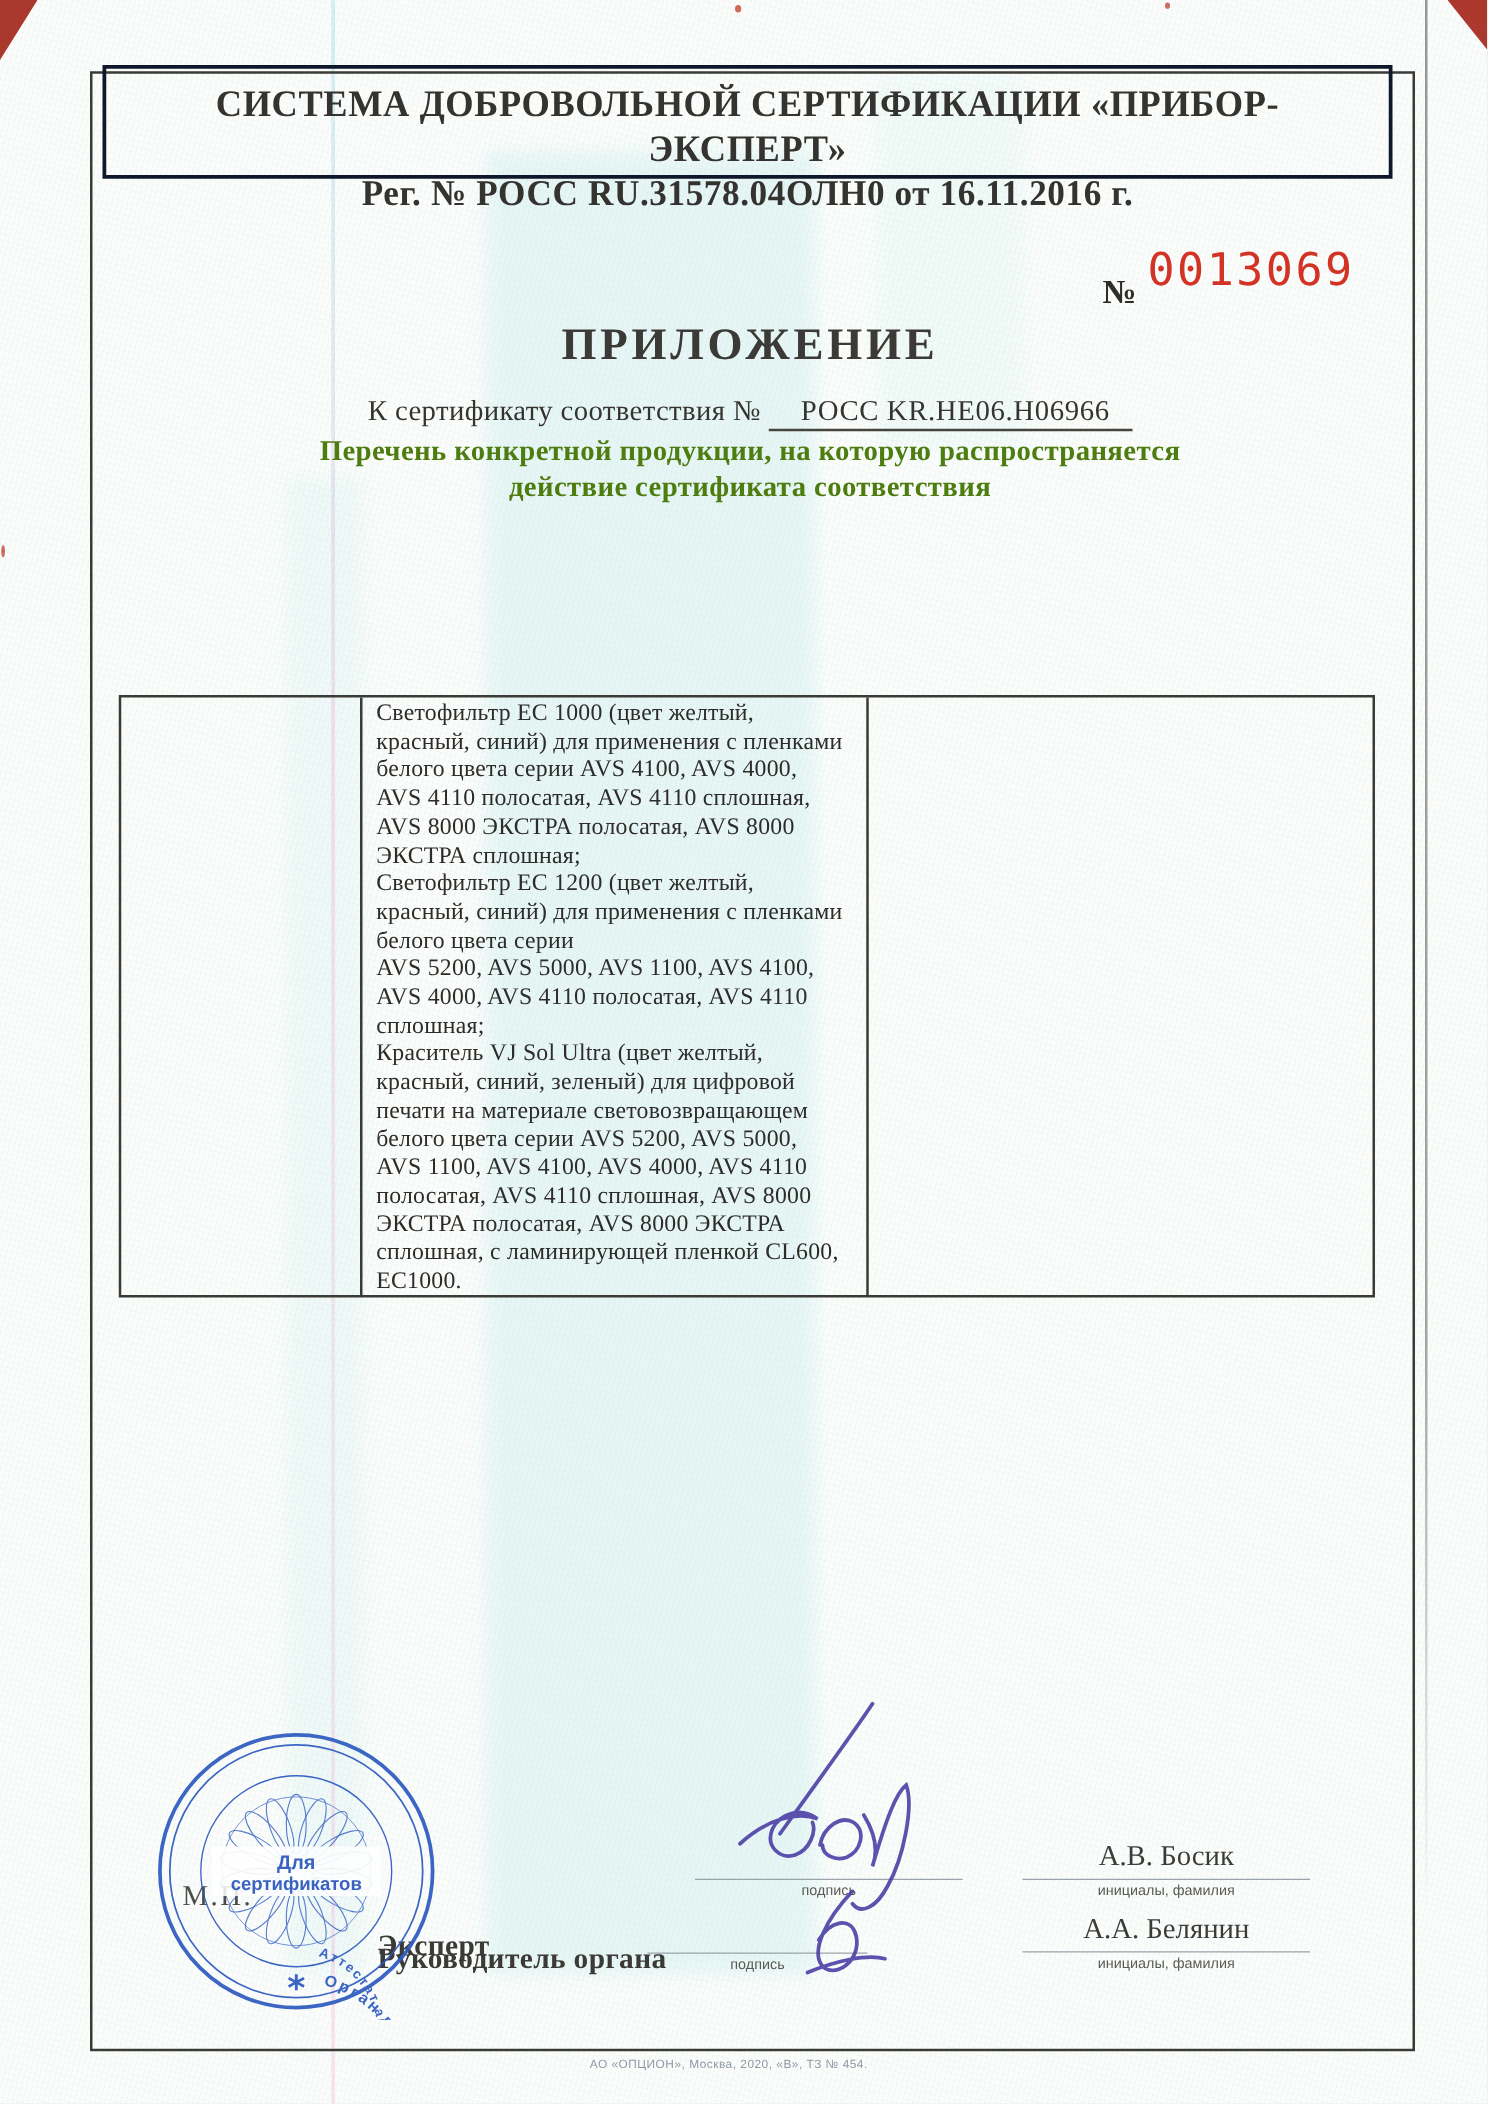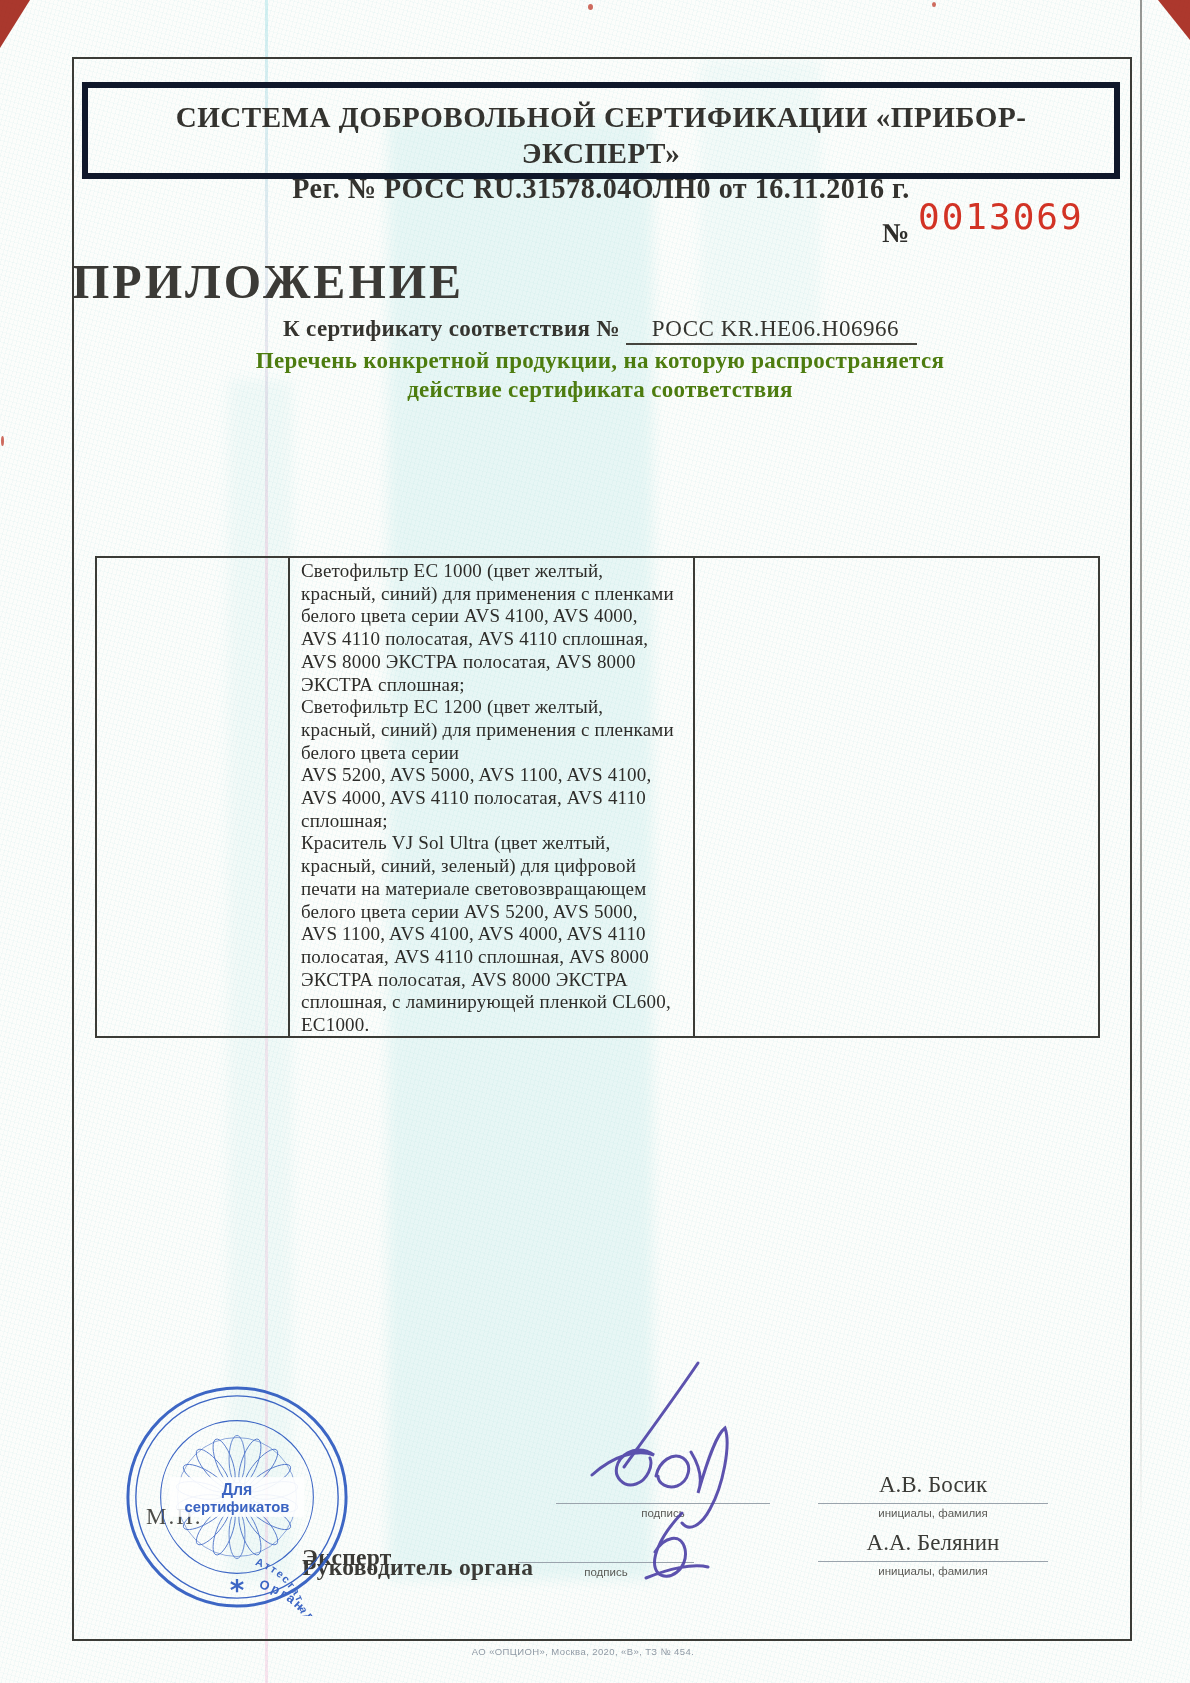--- a/index.html
+++ b/index.html
@@ -14,37 +14,37 @@
   .band1{left:388px;top:120px;width:265px;height:1460px;background:rgba(160,221,223,0.22);}
   .band2{left:228px;top:380px;width:64px;height:1200px;background:rgba(160,221,223,0.12);}
   .band3{left:700px;top:60px;width:120px;height:300px;background:rgba(160,221,223,0.10);}
   .scanline{position:absolute;left:265px;top:0;width:3px;height:1683px;pointer-events:none;opacity:.8;
     background:linear-gradient(180deg, rgba(80,200,212,.30), rgba(232,120,180,.26) 35%, rgba(232,120,180,.18) 70%, rgba(232,120,180,.24));}
   .paper-edge{position:absolute;left:1140px;top:0;width:2px;height:1530px;
     background:linear-gradient(180deg,#55544f 0%,#6a6963 70%,transparent 100%);opacity:.6;}
 
   .outer-frame{position:absolute;left:72px;top:57px;width:1056px;height:1580px;
     border:2px solid #3b3b36;}
-  .header-box{position:absolute;left:82px;top:82px;width:1026px;height:85px;
-    border:6px solid #0f172a;text-align:center;font-family:Liberation Serif, serif;}
+  .header-box{position:absolute;left:82px;top:52px;width:1026px;height:85px;
+    border:3px solid #0f172a;text-align:center;font-family:Liberation Serif, serif;}
   .hline1{margin-top:11px;font-size:30px;line-height:36px;font-weight:bold;letter-spacing:.5px;
     transform:scaleX(.97);color:#34332f;}
   .hline2{font-size:29px;line-height:34px;font-weight:bold;letter-spacing:.5px;
     transform:scaleX(.97);color:#34332f;}
 
   .doc-no-label{position:absolute;left:882px;top:218px;font-size:27px;font-weight:bold;color:#2e2d2a;}
   .doc-no-value{position:absolute;left:918px;top:196px;font-family:"DejaVu Sans Mono",monospace;
     font-size:36px;letter-spacing:2px;color:#d23325;}
 
-  .page-title{position:absolute;left:72px;top:254px;width:1056px;
-    font-size:48px;font-weight:bold;letter-spacing:3px;color:#3b3a36;}
+  .page-title{position:absolute;left:72px;top:254px;width:1056px;text-align:center;
+    font-size:36px;font-weight:bold;letter-spacing:3px;color:#3b3a36;}
 
   .cert-line{position:absolute;left:72px;top:316px;width:1056px;display:flex;
     justify-content:center;align-items:baseline;font-size:23px;color:#35342f;}
-  .cert-label{font-weight:bold;letter-spacing:.3px;}
+  .cert-label{font-weight:normal;letter-spacing:.3px;}
   .cert-value{border-bottom:2px solid #45443e;padding:0 18px 1px 26px;margin-left:6px;letter-spacing:.5px;}
 
   .subt{position:absolute;left:72px;width:1056px;text-align:center;font-size:23px;
     font-weight:bold;letter-spacing:.3px;color:#4d7c0f;}
   .subt1{top:348px;}
   .subt2{top:377px;}
 
   .thead-box{position:absolute;left:95px;top:433px;width:1001px;height:108px;border:2px solid #3b3b36;}
   .tbody-box{position:absolute;left:95px;top:556px;width:1001px;height:478px;border:2px solid #3b3b36;}
   .vdiv{position:absolute;top:0;bottom:0;width:2px;background:#3b3b36;}

